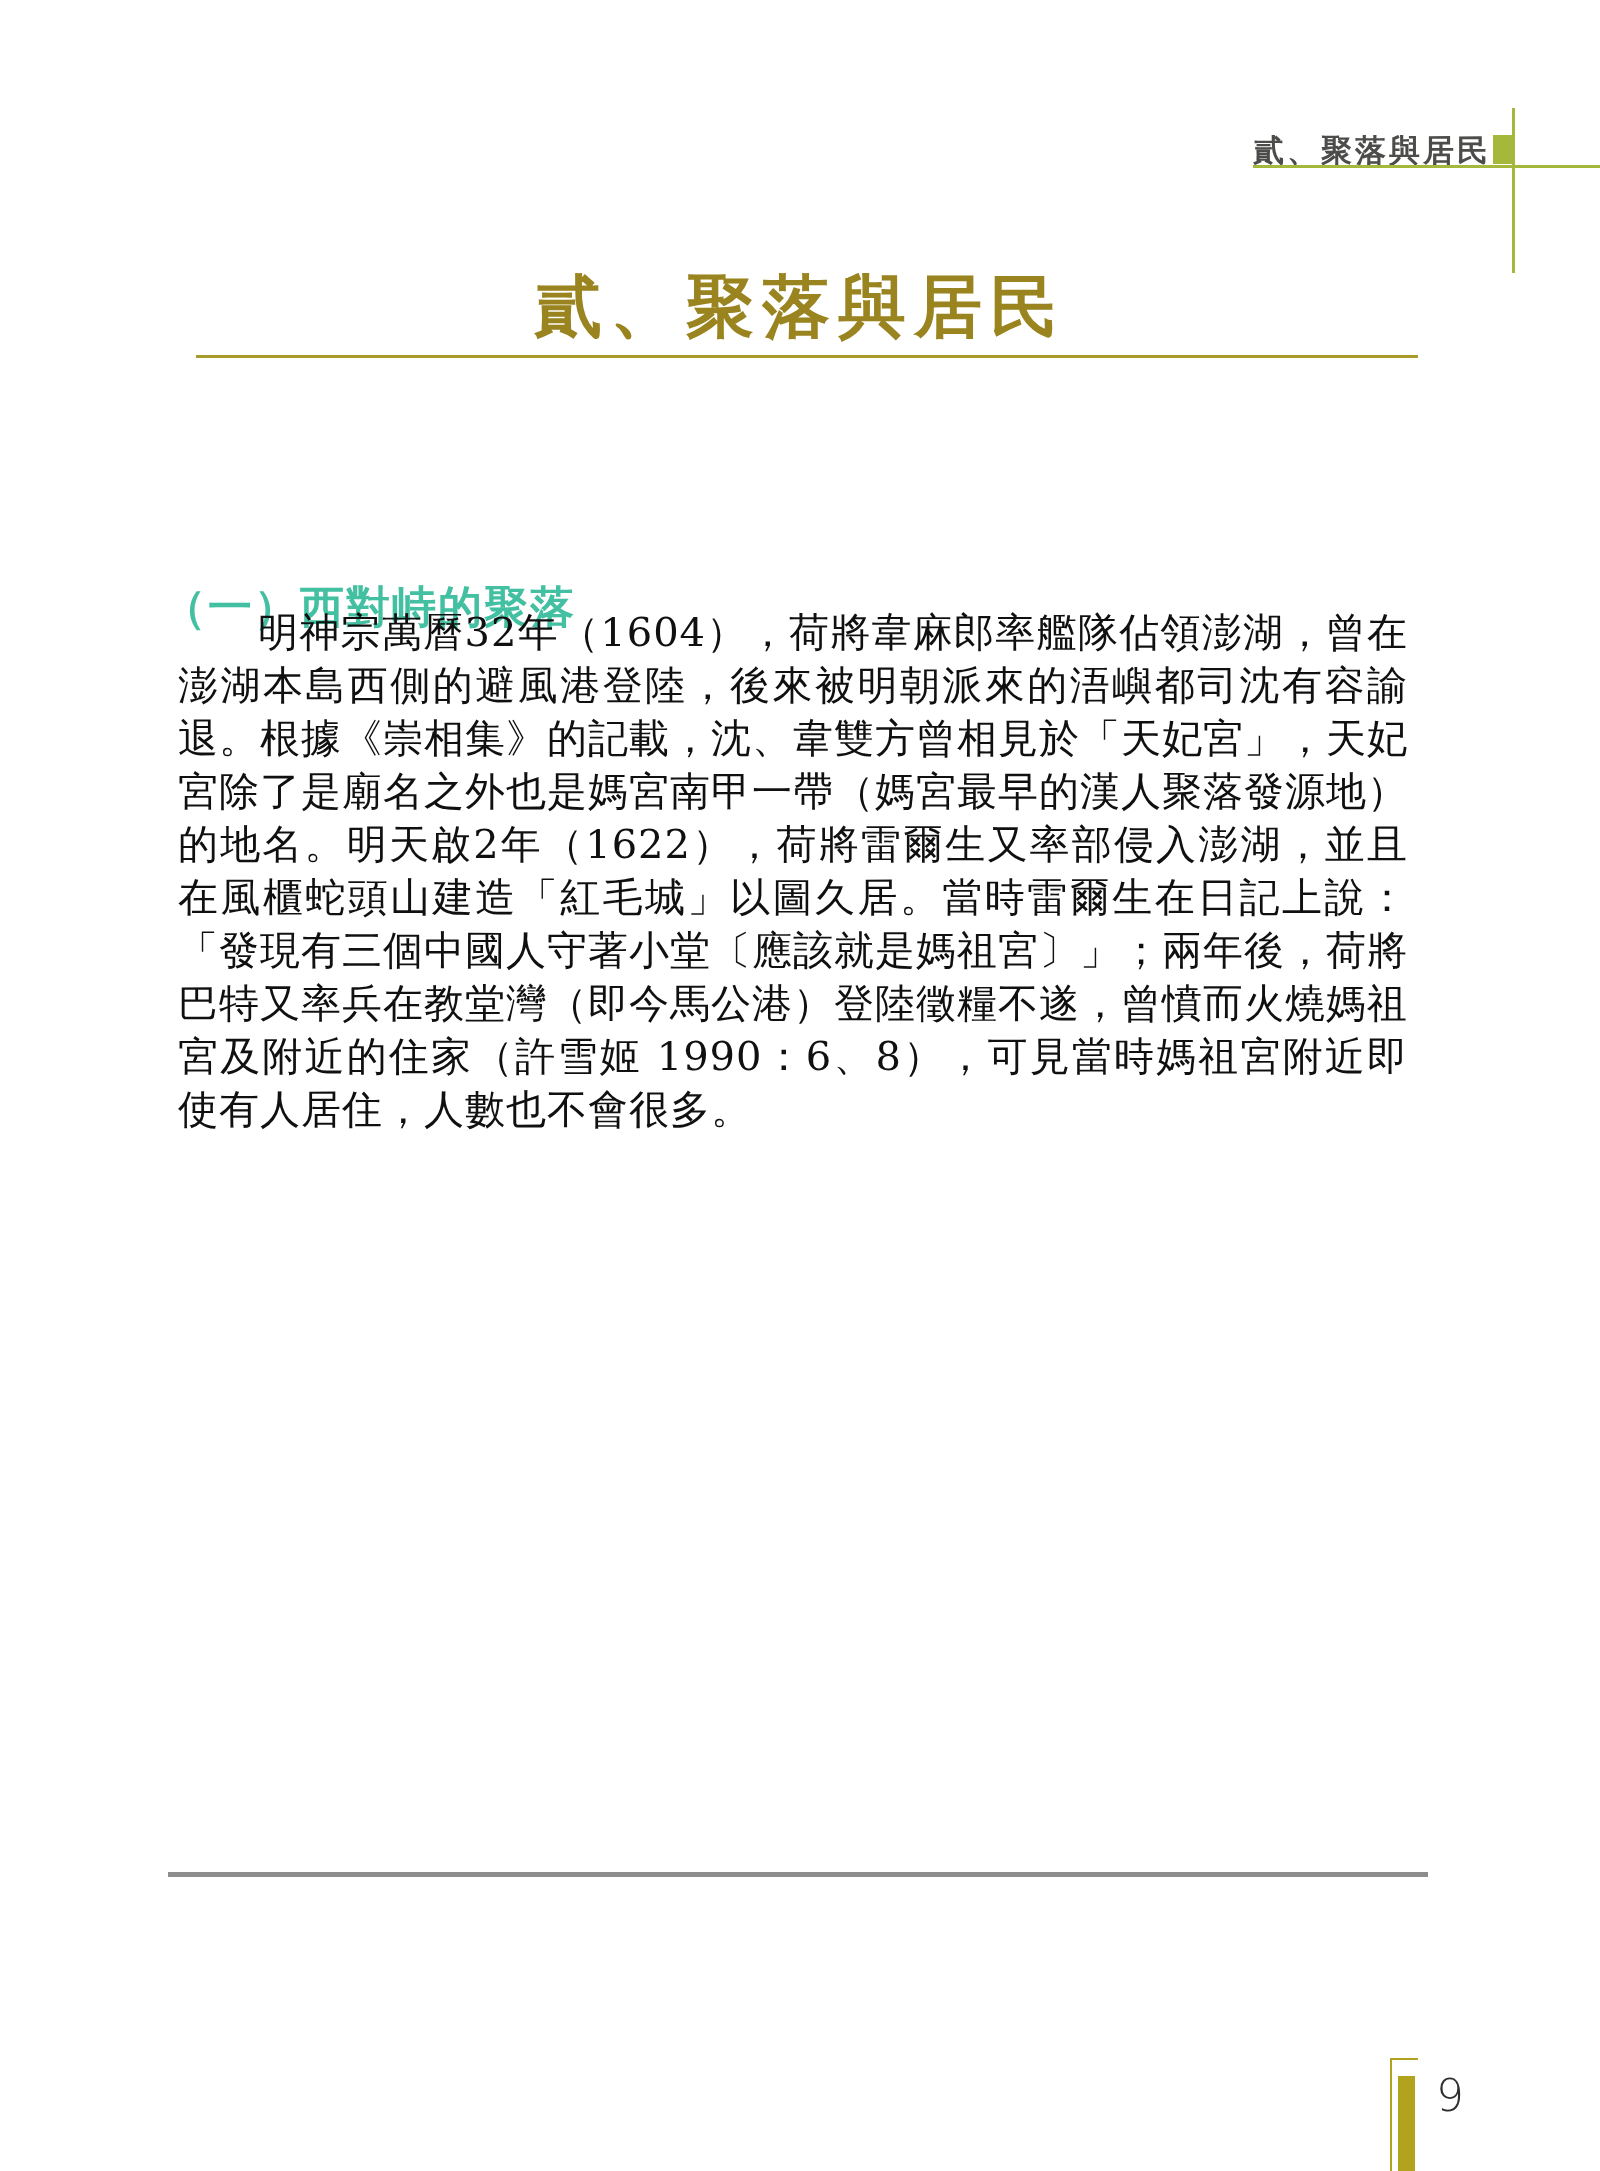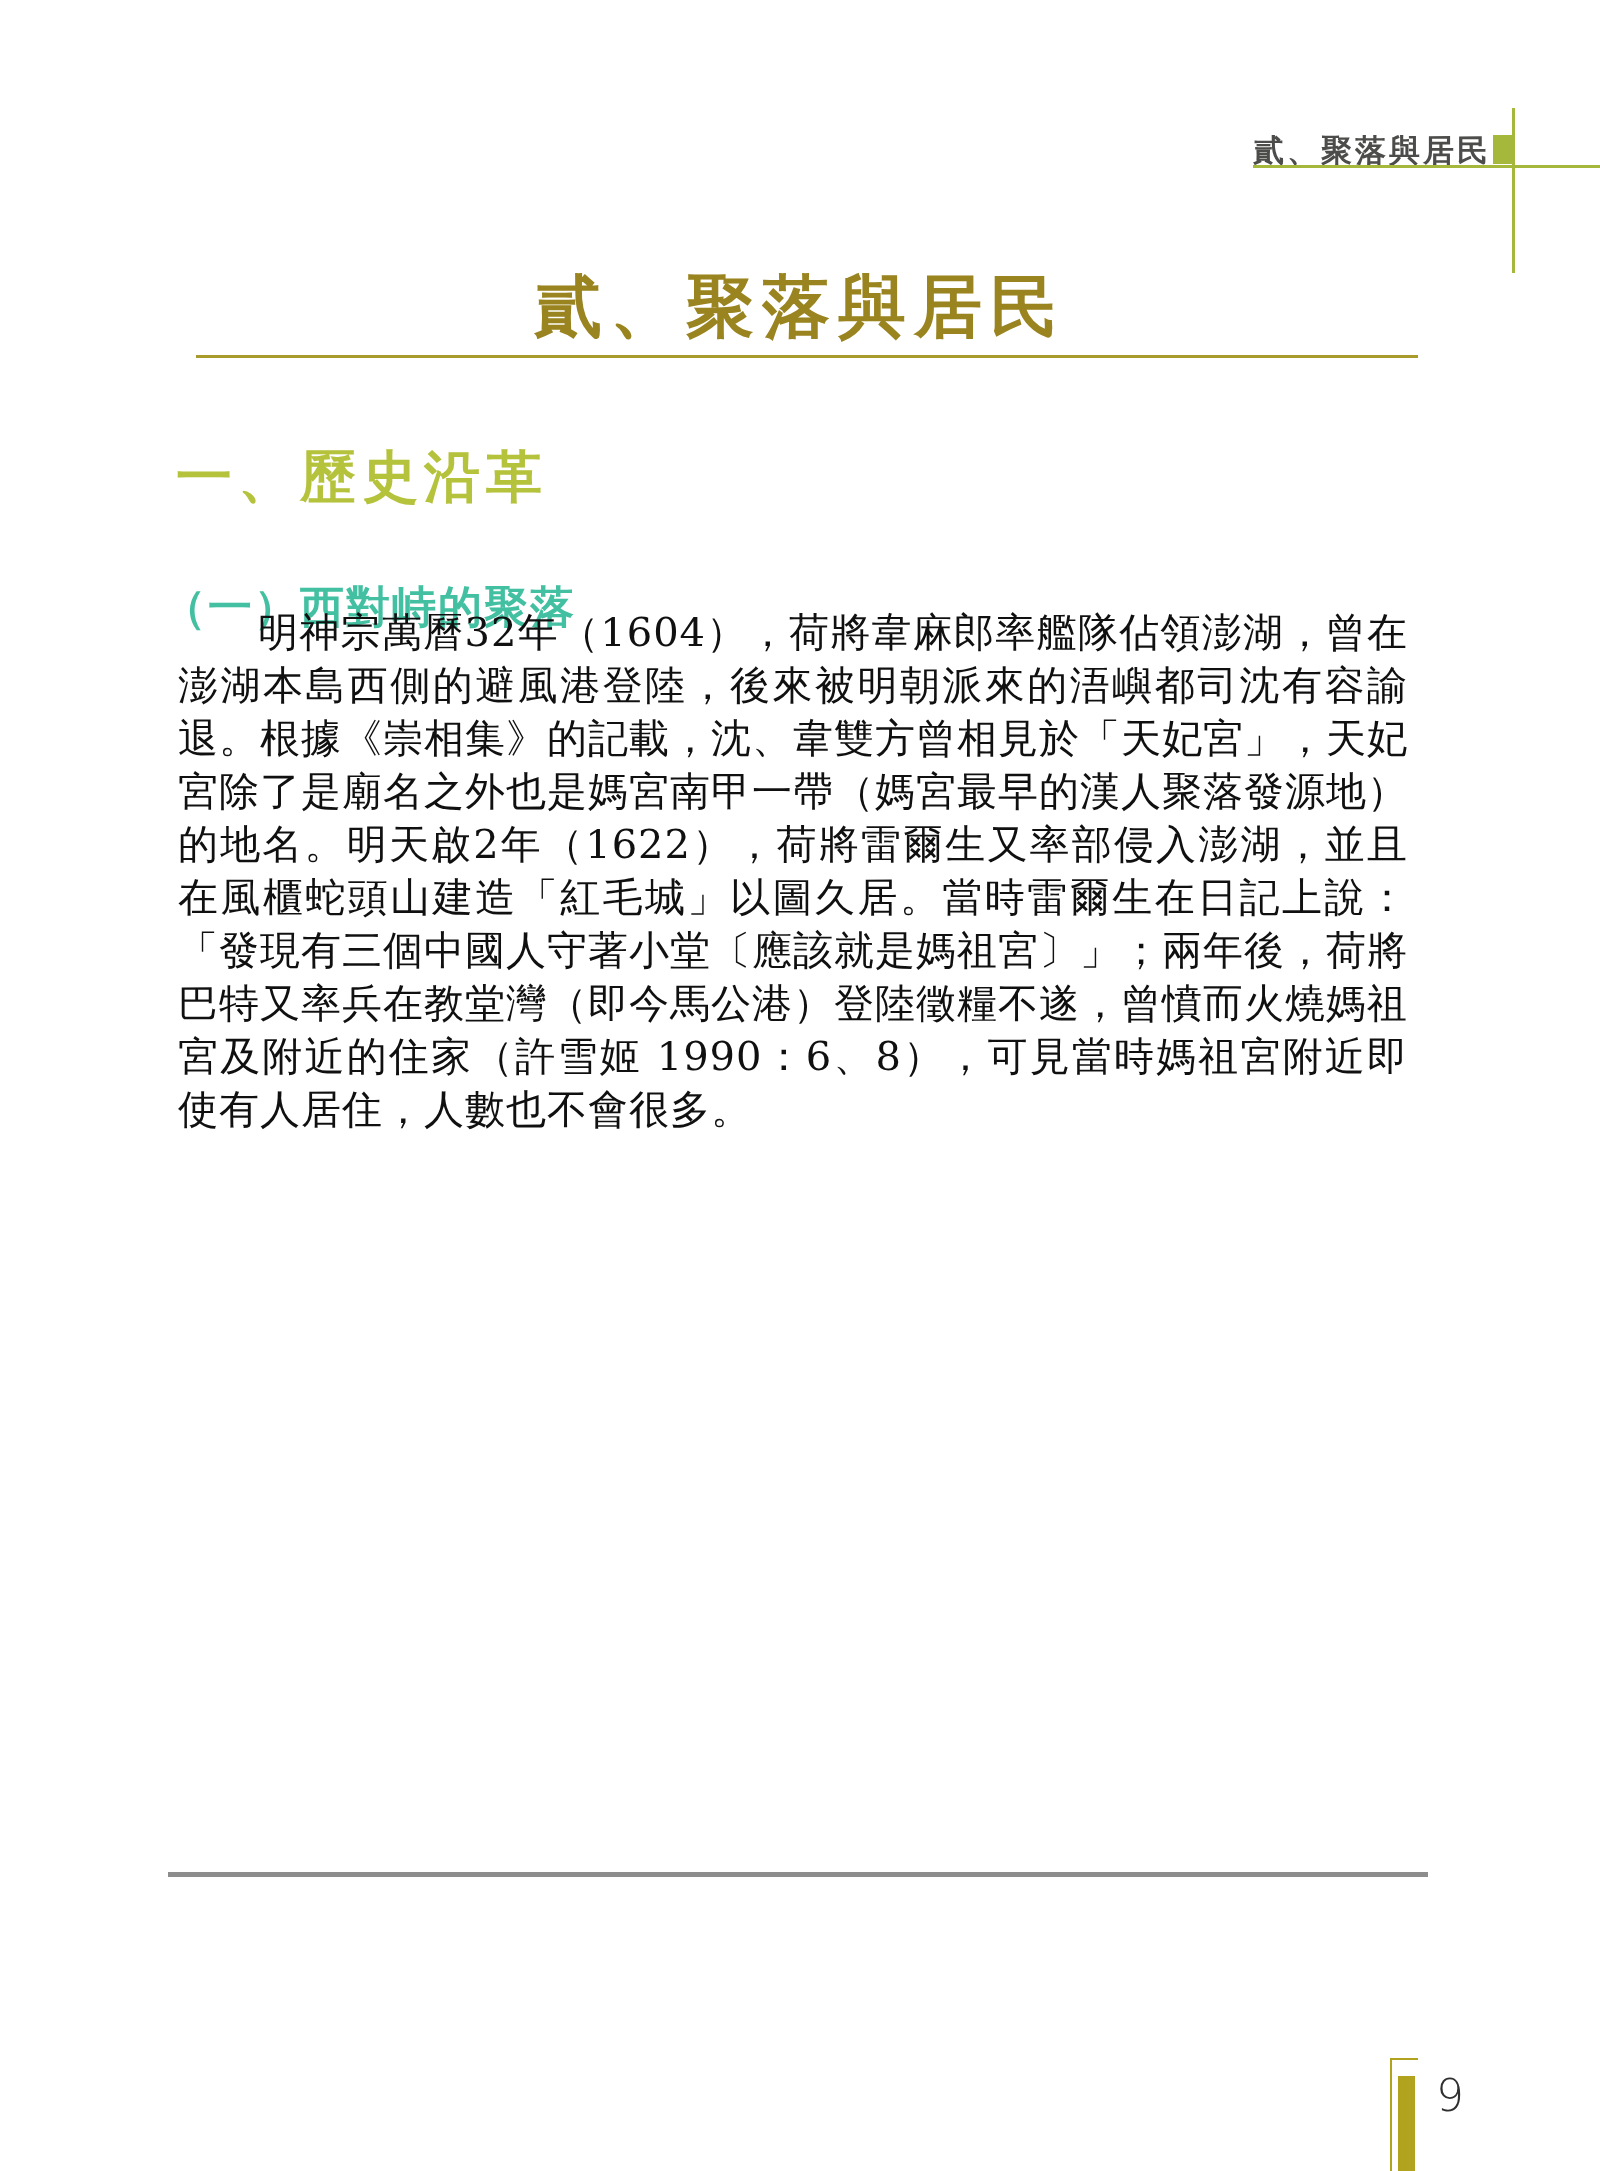--- a/index.html
+++ b/index.html
@@ -102,21 +102,20 @@
 <div class="page">
 
   <div class="hdr-label">貳、聚落與居民</div>
   <div class="hdr-square"></div>
   <div class="hdr-hline"></div>
   <div class="hdr-vline"></div>
 
   <h1 class="title">貳、聚落與居民</h1>
   <div class="title-rule"></div>
 
-  <h2 class="h-one">一、歷史沿革</h2>
   <h3 class="h-two">（一）西對峙的聚落</h3>
 
   <main class="bodytext">
     <p>明神宗萬曆32年（1604），荷將韋麻郎率艦隊佔領澎湖，曾在澎湖本島西側的避風港登陸，後來被明朝派來的浯嶼都司沈有容諭退。根據《崇相集》的記載，沈、韋雙方曾相見於「天妃宮」，天妃宮除了是廟名之外也是媽宮南甲一帶（媽宮最早的漢人聚落發源地）的地名。明天啟2年（1622），荷將雷爾生又率部侵入澎湖，並且在風櫃蛇頭山建造「紅毛城」以圖久居。當時雷爾生在日記上說：「發現有三個中國人守著小堂〔應該就是媽祖宮〕」；兩年後，荷將巴特又率兵在教堂灣（即今馬公港）登陸徵糧不遂，曾憤而火燒媽祖宮及附近的住家（許雪姬 1990：6、8），可見當時媽祖宮附近即使有人居住，人數也不會很多。</p>
   </main>
 
   <div class="fn-rule"></div>
 
   <div class="pg-corner-h"></div>
   <div class="pg-corner-v"></div>

